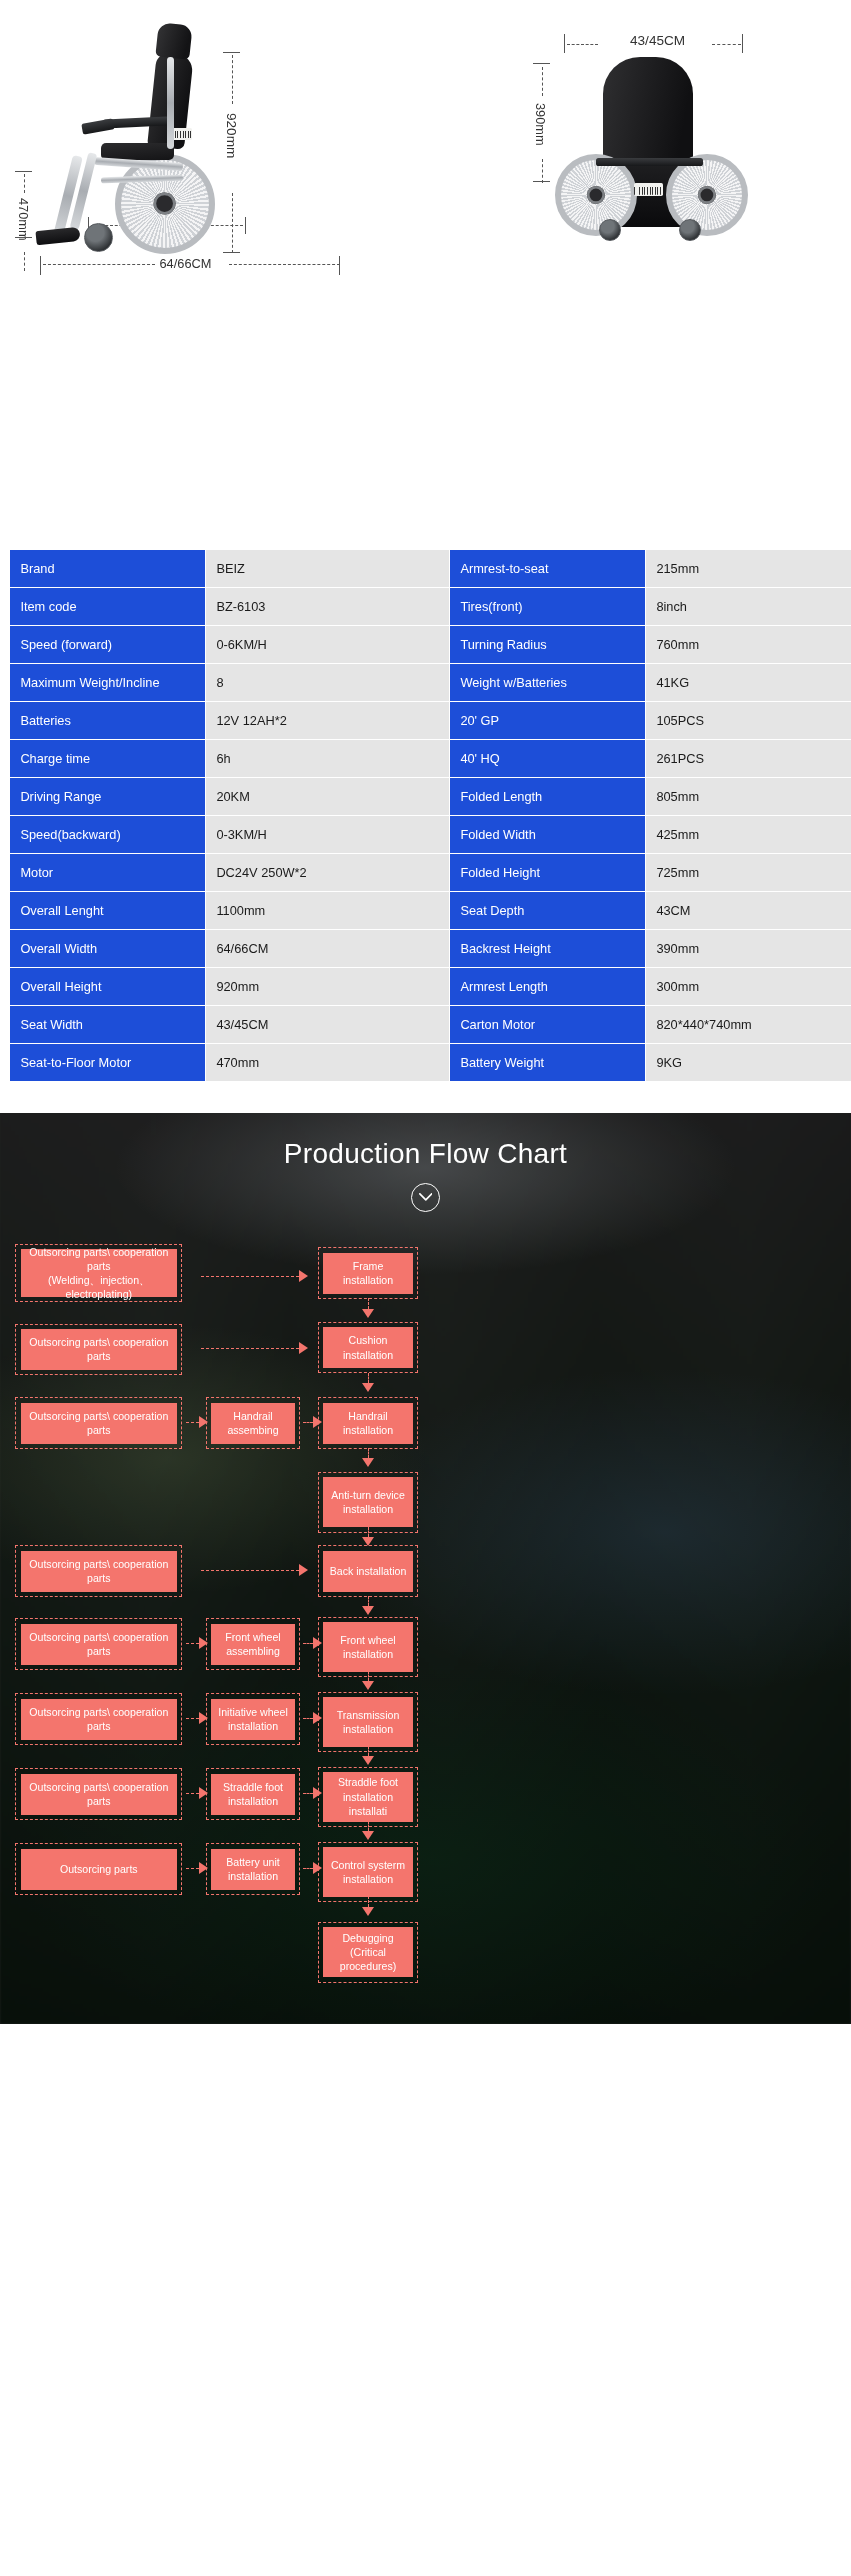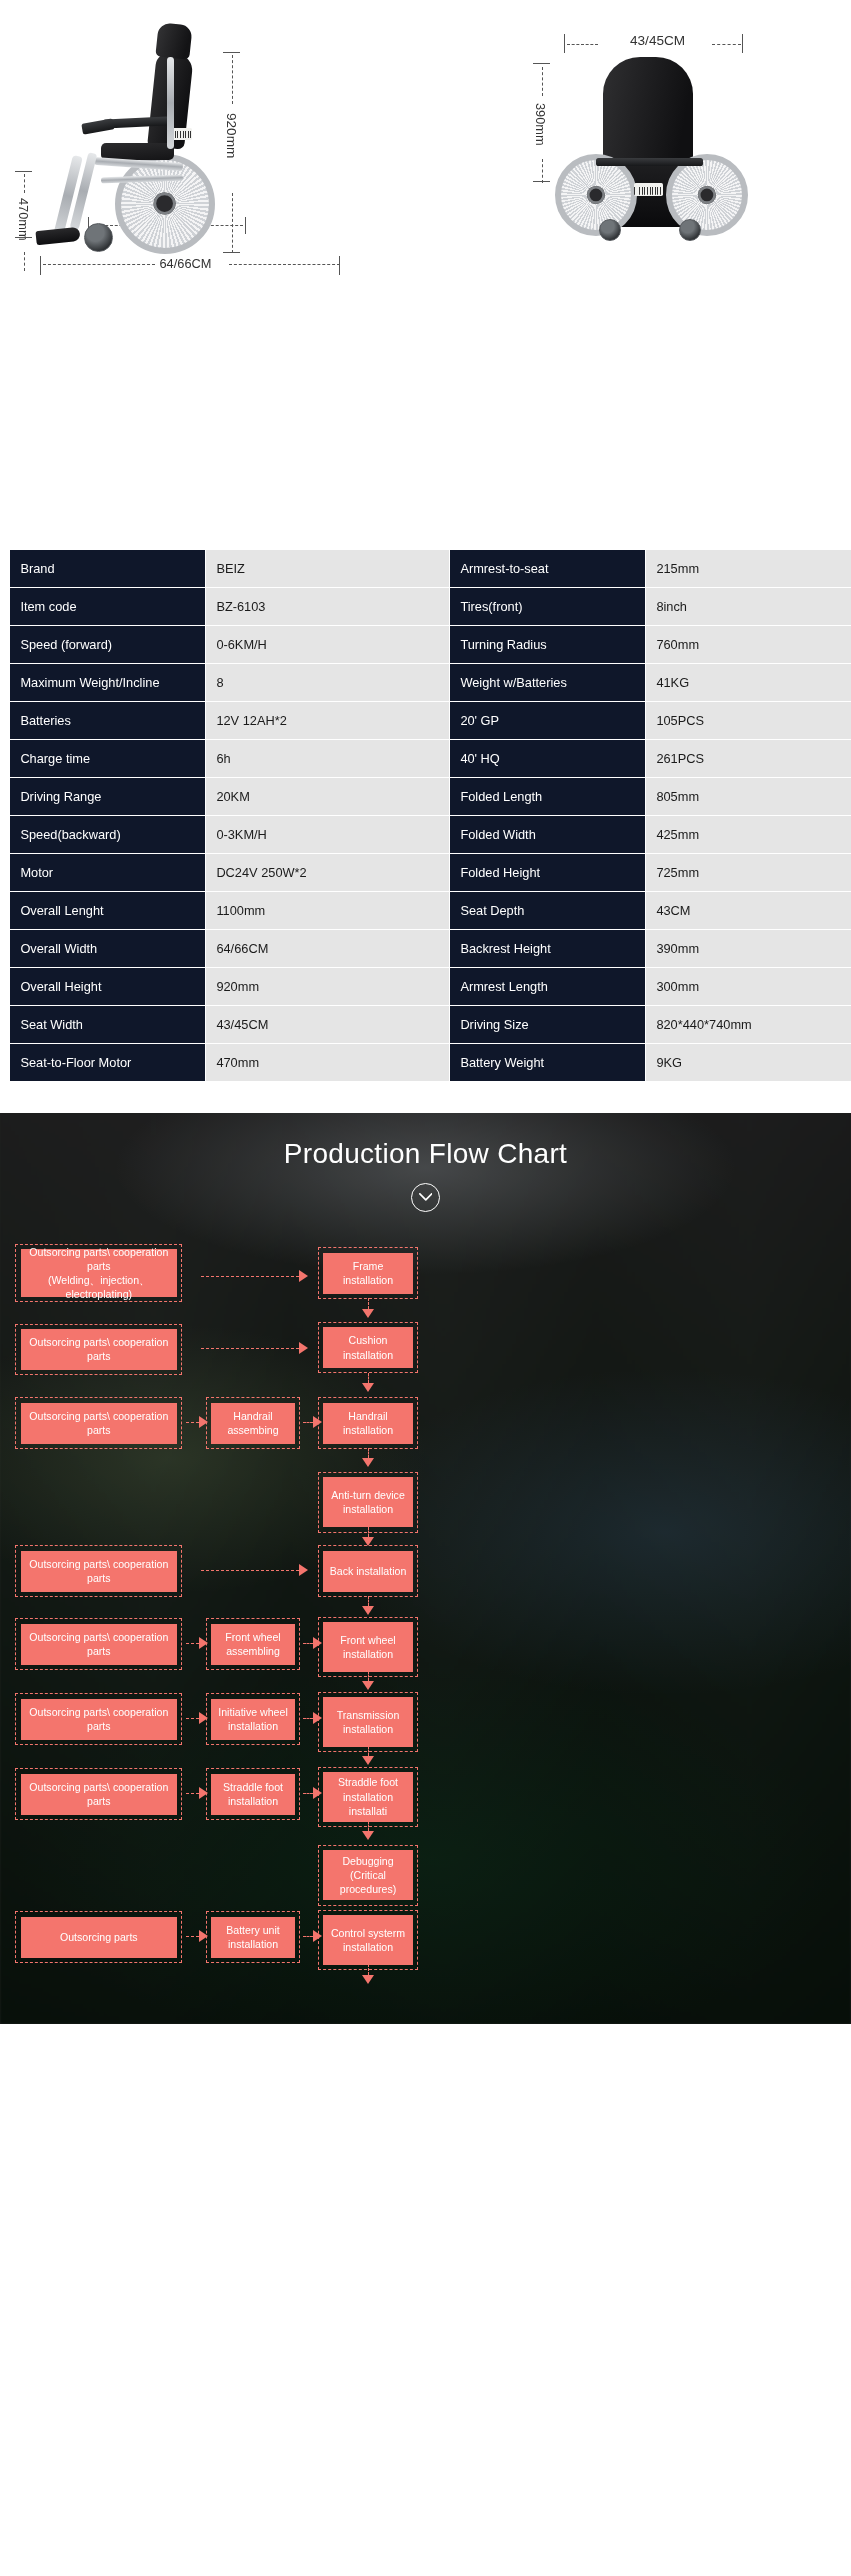--- a/index.html
+++ b/index.html
@@ -128,21 +128,21 @@
   
   .spec-wrap { padding: 0 10.2px; background:#fff; }
   table.spec {
     width: 831px;
     border-collapse: separate;
     border-spacing: 0 1.7px;
     table-layout: fixed;
   }
   table.spec td { height: 37px; vertical-align: middle; }
   td.k {
-    background: #0f172a;
+    background: #1d4ed8;
     color: #ffffff;
     font-size: 12.8px;
     padding-left: 10.2px;
     border-right: 1.7px solid #ffffff;
   }
   td.v {
     background: #e5e5e5;
     color: #1b1b1b;
     font-size: 12.8px;
     padding-left: 10.2px;
@@ -428,21 +428,21 @@
       </tr>
       <tr>
         <td class="k c1">Overall Height</td>
         <td class="v c2">920mm</td>
         <td class="k c3">Armrest Length</td>
         <td class="v c4">300mm</td>
       </tr>
       <tr>
         <td class="k c1">Seat  Width</td>
         <td class="v c2">43/45CM</td>
-        <td class="k c3">Driving Size</td>
+        <td class="k c3">Carton Motor</td>
         <td class="v c4">820*440*740mm</td>
       </tr>
       <tr>
         <td class="k c1">Seat-to-Floor Motor</td>
         <td class="v c2">470mm</td>
         <td class="k c3">Battery Weight</td>
         <td class="v c4">9KG</td>
       </tr>
     </tbody>
   </table>
@@ -613,45 +613,45 @@
       </div>
       <div class="node n-end-t col-c" style="top:1.7px;">
         <div class="node-inner">Straddle foot installation installati</div>
       </div>
       <div class="varrow" style="left:362px; top:56px; height:19px;">
         <div class="vline"></div>
         <div class="vhead"></div>
       </div>
     </div>
 
+    <div class="flow-row" style="height:65px;">
+      <div class="node n-wide col-a" style="top:3.4px;">
+        <div class="node-inner">Outsorcing parts</div>
+      </div>
+      <div class="harrow" style="left:186px; top:24px; width:22px;">
+        <div class="line"></div>
+        <div class="head"></div>
+      </div>
+      <div class="node n-mid col-b" style="top:3.4px;">
+        <div class="node-inner">Battery unit installation</div>
+      </div>
+      <div class="harrow" style="left:303px; top:24px; width:19px;">
+        <div class="line"></div>
+        <div class="head"></div>
+      </div>
+      <div class="node n-end-t col-c" style="top:1.7px;">
+        <div class="node-inner">Control systerm installation</div>
+      </div>
+      <div class="varrow" style="left:362px; top:56px; height:20.4px;">
+        <div class="vline"></div>
+        <div class="vhead"></div>
+      </div>
+    </div>
+
     <div class="flow-row" style="height:56px;">
       <div class="node n-end-t col-c" style="top:5.1px;">
         <div class="node-inner">Debugging<br>(Critical procedures)</div>
       </div>
     </div>
 
-    <div class="flow-row" style="height:65px;">
-      <div class="node n-wide col-a" style="top:3.4px;">
-        <div class="node-inner">Outsorcing parts</div>
-      </div>
-      <div class="harrow" style="left:186px; top:24px; width:22px;">
-        <div class="line"></div>
-        <div class="head"></div>
-      </div>
-      <div class="node n-mid col-b" style="top:3.4px;">
-        <div class="node-inner">Battery unit installation</div>
-      </div>
-      <div class="harrow" style="left:303px; top:24px; width:19px;">
-        <div class="line"></div>
-        <div class="head"></div>
-      </div>
-      <div class="node n-end-t col-c" style="top:1.7px;">
-        <div class="node-inner">Control systerm installation</div>
-      </div>
-      <div class="varrow" style="left:362px; top:56px; height:20.4px;">
-        <div class="vline"></div>
-        <div class="vhead"></div>
-      </div>
-    </div>
-
   </div>
 </div>
 
 
 </body></html>

